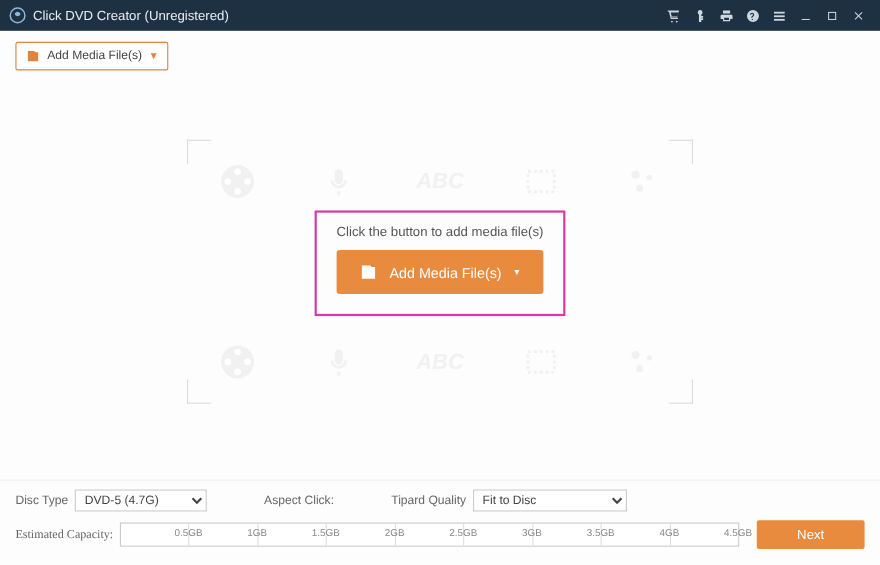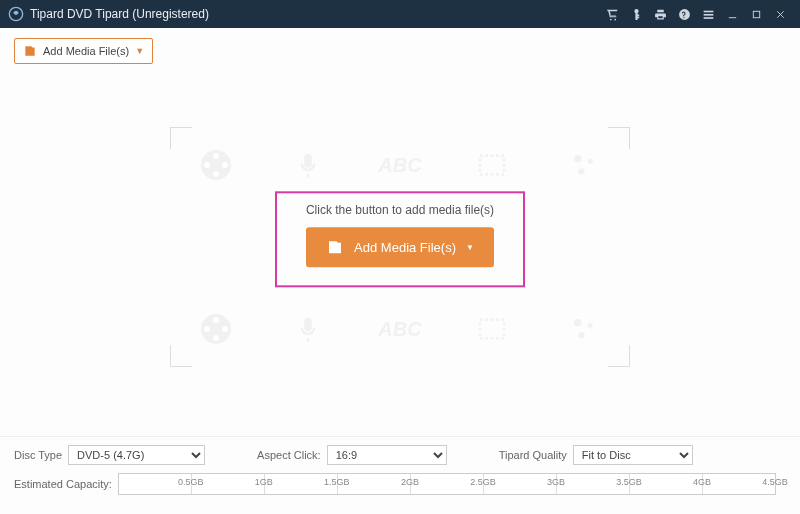--- a/index.html
+++ b/index.html
@@ -24,56 +24,56 @@
 .corner.tr { top: 0; right: 0; border-left: none; border-bottom: none; }
 .corner.bl { bottom: 0; left: 0; border-right: none; border-top: none; }
 .corner.br { bottom: 0; right: 0; border-left: none; border-top: none; }
 .ghost-row { position: absolute; left: 0; right: 0; display: flex; justify-content: space-around; align-items: center; opacity: 1; }
 .ghost-row.top { top: 18px; }
 .ghost-row.bot { bottom: 18px; }
 .ghost-row .gi { width: 40px; height: 40px; display: flex; align-items: center; justify-content: center; }
 .ghost-row svg { fill: #f1f1f1; }
 .ghost-row .abc { color: #f1f1f1; font-size: 20px; font-style: italic; font-weight: bold; }
 
-.highlight { position: absolute; top: 50%; left: 50%; transform: translate(-50%, -58%); width: 250px; padding: 10px 0 18px; border: 2px solid #d63aa6; text-align: center; }
+.highlight { position: absolute; top: 50%; left: 50%; transform: translate(-50%, -58%); width: 228px; padding: 10px 0 18px; border: 2px solid #d63aa6; text-align: center; }
 .hint { font-size: 12px; color: #555; margin-bottom: 10px; }
 .btn-big { background: #e88b3e; color: #fff; border: none; border-radius: 3px; padding: 11px 20px; font-size: 13px; display: inline-flex; align-items: center; gap: 10px; cursor: pointer; }
 .btn-big svg { fill: #fff; }
 .btn-big .chev { font-size: 8px; }
 
 .bottom { position: absolute; left: 0; right: 0; bottom: 0; height: 78px; border-top: 1px solid #eee; padding: 8px 14px 10px; font-size: 11px; color: #666; }
 .opts { display: flex; align-items: center; gap: 6px; margin-bottom: 8px; }
 .opts label { color: #666; }
 .sel { border: 1px solid #ccc; background: #fff; font-size: 11px; padding: 2px 4px; color: #444; height: 20px; }
-.sel.s1 { width: 137px; }
+.sel.s1 { width: 120px; }
 .sel.s2 { width: 120px; }
-.sel.s3 { width: 120px; }
+.sel.s3 { width: 140px; }
 .gap { width: 40px; }
 
 .caprow { display: flex; align-items: center; gap: 6px; }
-.cap-label { white-space: nowrap; }
+.cap-label { white-space: nowrap; font-family: Liberation Serif, serif; }
 .ruler { flex: 1; height: 22px; border: 1px solid #ccc; position: relative; background: #fff; margin-right: 10px; }
 .ticks { position: absolute; inset: 0; display: flex; }
 .ticks .tick { flex: 1; border-right: 1px solid #ddd; position: relative; }
 .ticks .tick:last-child { border-right: none; }
 .ticks .tick .lbl { position: absolute; top: 3px; right: -14px; width: 28px; text-align: center; font-size: 9px; color: #888; }
 
 .next { background: #e88b3e; color: #fff; border: none; border-radius: 2px; width: 98px; height: 26px; font-size: 12px; cursor: pointer; }
 </style>
 </head>
 <body>
 
 <div class="titlebar">
   <span class="logo">
     <svg viewBox="0 0 24 24" width="16" height="16">
         <circle cx="12" cy="12" r="10" fill="none" stroke="#8fb7d8" stroke-width="2"></circle>
         <path d="M8 10c2-4 6-4 8 0-2 4-6 4-8 0z" fill="#8fb7d8"></path>
       </svg>
   </span>
-  <span class="title">Tipard DVD Tipard (Unregistered)</span>
+  <span class="title">Click DVD Creator (Unregistered)</span>
   <span class="spacer"></span>
   <span class="tb-icon">
       <svg width="13" height="13" viewBox="0 0 24 24">
         <path d="M7 6h13l-2 8H9L7 6zM5 3H2v2h2l3 12h12v-2H8.5L8 13h10l3-10H6L5 3zM9 20a1.5 1.5 0 100 3 1.5 1.5 0 000-3zm8 0a1.5 1.5 0 100 3 1.5 1.5 0 000-3z"></path>
       </svg>
     </span>
   <span class="tb-icon">
       <svg width="13" height="13" viewBox="0 0 24 24">
         <path d="M12 2a4 4 0 00-4 4c0 1.5.8 2.8 2 3.5V22h4v-3h3v-3h-3v-1h3v-3h-3V9.5c1.2-.7 2-2 2-3.5a4 4 0 00-4-4z"></path>
       </svg>
@@ -202,21 +202,20 @@
     </div>
   </div>
 </div>
 
 <div class="bottom">
   <div class="opts">
     <label>Disc Type</label>
     <select class="sel s1"><option>DVD-5 (4.7G)</option></select>
     <span class="gap"></span>
     <label>Aspect Click:</label>
-    <select class="sel s2"><option>16:9</option></select>
     <span class="gap"></span>
     <label>Tipard Quality</label>
     <select class="sel s3"><option>Fit to Disc</option></select>
   </div>
   <div class="caprow">
     <span class="cap-label">Estimated Capacity:</span>
     <div class="ruler">
       <div class="ticks" id="ticks">
           <div class="tick">
             <span class="lbl">0.5GB</span>
@@ -240,14 +239,15 @@
             <span class="lbl">3.5GB</span>
           </div>
           <div class="tick">
             <span class="lbl">4GB</span>
           </div>
           <div class="tick">
             <span class="lbl">4.5GB</span>
           </div>
         </div>
     </div>
+    <button class="next">Next</button>
   </div>
 </div>
 
 </body></html>

